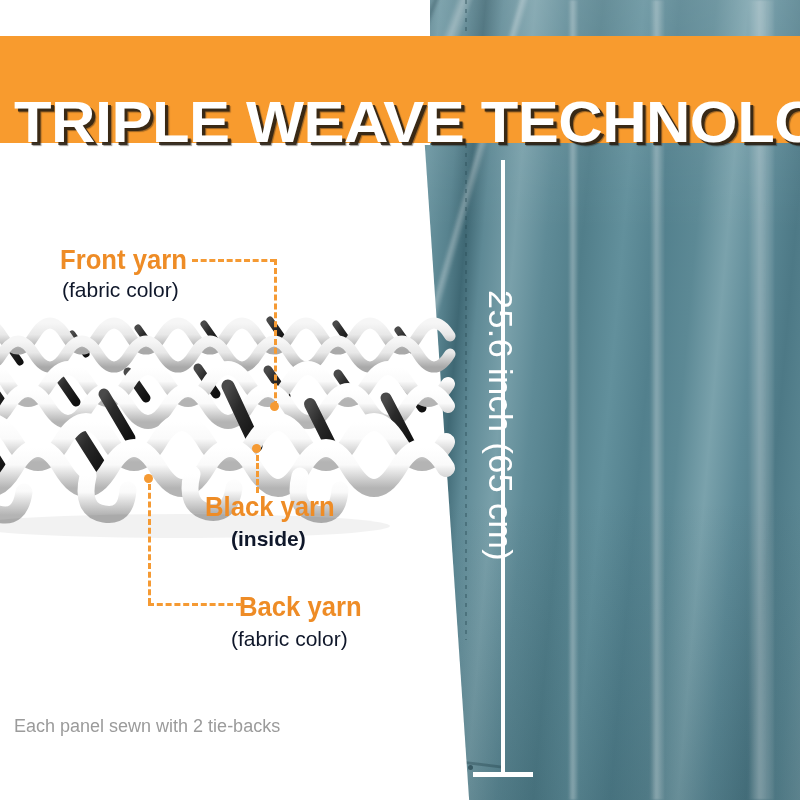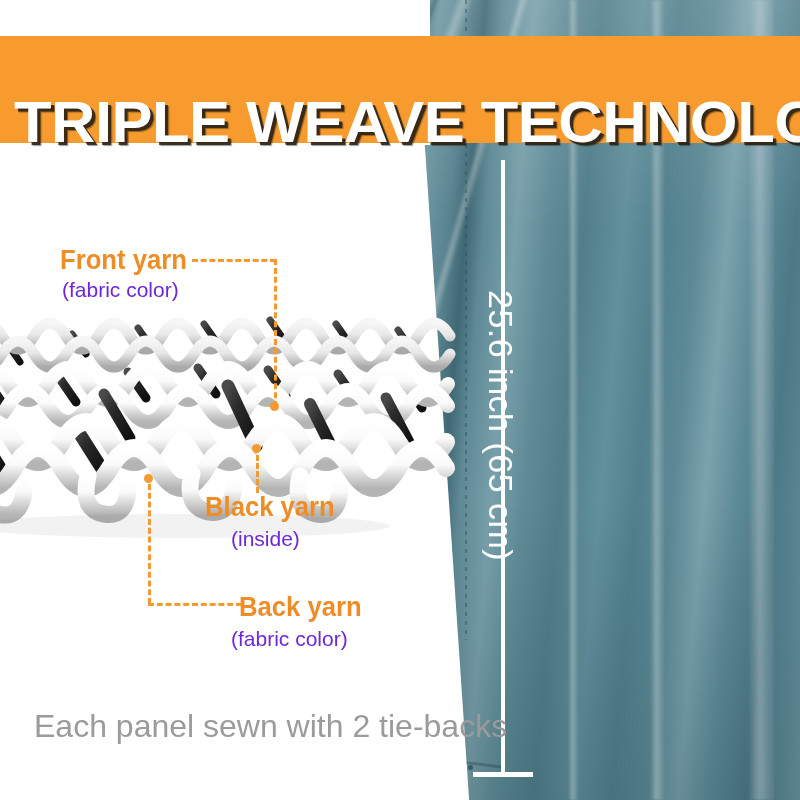--- a/index.html
+++ b/index.html
@@ -165,27 +165,27 @@
     font-size: 27px;
     color: #ee8c26;
     white-space: nowrap;
     transform: scaleX(0.95);
     transform-origin: left center;
   }
   .callout-sub {
     position: absolute;
     font-family: "Liberation Sans", sans-serif;
     font-size: 21px;
-    color: #6d28d9;
+    color: #0f172a;
     white-space: nowrap;
   }
   .c-front-title { left: 60px; top: 245px; }
   .c-front-sub   { left: 62px; top: 278px; }
   .c-black-title { left: 205px; top: 492px; }
-  .c-black-sub   { left: 231px; top: 527px; }
+  .c-black-sub   { left: 231px; top: 527px; font-weight: bold; }
   .c-back-title  { left: 239px; top: 592px; }
   .c-back-sub    { left: 231px; top: 627px; }
 
   
   .dash-h {
     position: absolute;
     height: 0;
     border-top: 3px dashed #f59a33;
   }
   .dash-v {
@@ -237,25 +237,24 @@
     transform: rotate(90deg);
     transform-origin: left top;
     letter-spacing: 0.5px;
   }
 
   
   .bottom-text {
     position: absolute;
     left: 14px; top: 709px;
     font-family: "Liberation Sans", sans-serif;
-    font-size: 32px;
+    font-size: 18px;
     line-height: 35px;
     color: #9b9b9b;
     white-space: pre;
-    margin-left: 20px;
   }
 </style>
 </head>
 <body>
 
 <div id="stage">
 
   <div class="curtain-photo">
     <div class="curtain-base"></div>
     <div class="curtain-shade-top"></div>

